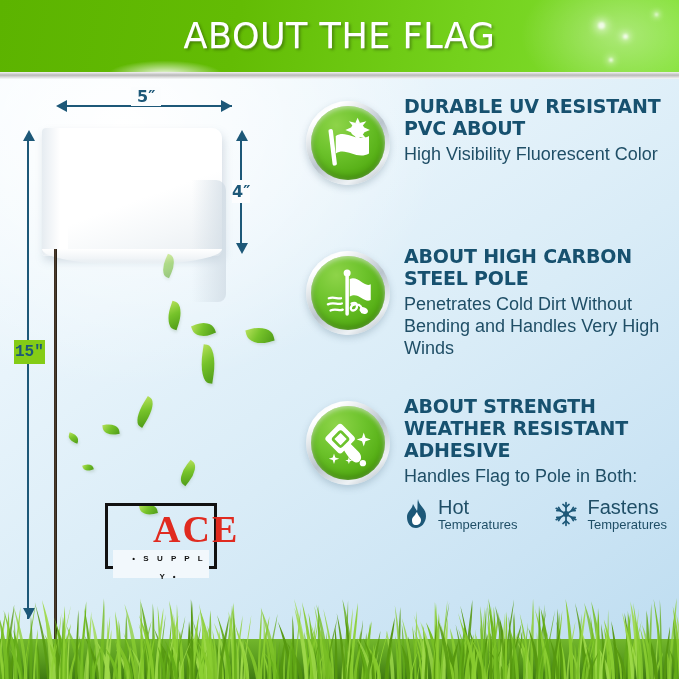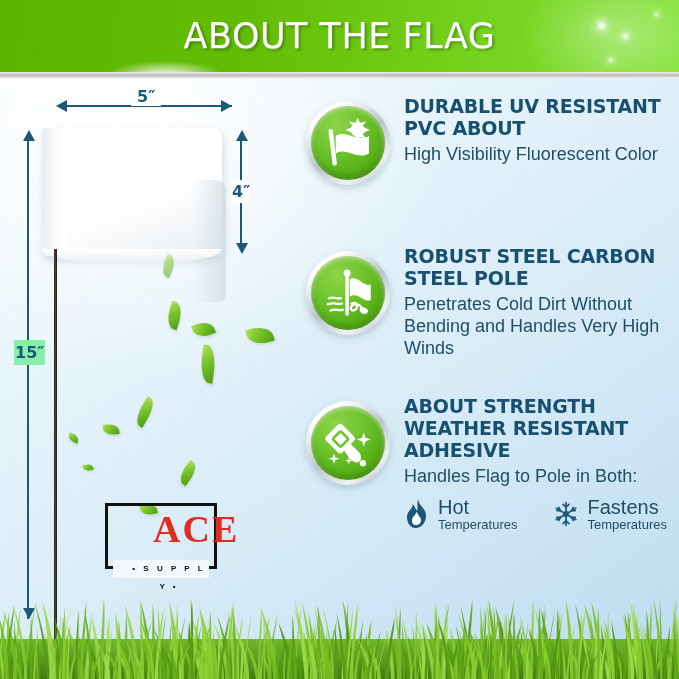--- a/index.html
+++ b/index.html
@@ -116,21 +116,21 @@
     position:absolute; inset:0;
     border:3px solid #111111;
   }
   .logo-ace {
     position:absolute; left:0; right:0; top:5px;
     text-align:right; color:#e02b20;
     font-family:"Liberation Serif", serif;
     font-weight:bold; font-size:38px; letter-spacing:2px; line-height:42px;margin-left:48px;
   }
   .logo-supply-wrap {
-    position:absolute; left:8px; right:8px; bottom:-9px; height:18px;
+    position:absolute; left:8px; right:8px; bottom:-9px; height:28px;
     background:#f2f8fc; text-align:center;padding-left:16px;
   }
   .logo-supply {
     color:#111111; font-size:8px; font-weight:bold; letter-spacing:3px;
     line-height:18px; font-family:"Liberation Sans", sans-serif;
   }
 
   
   .features { position:absolute; left:300px; top:95px; width:379px; }
   .feature { position:relative; min-height:150px; padding-left:104px; }
@@ -209,21 +209,21 @@
     <div class="pole"></div>
 
     <div class="dim-line dim-v" style="left:240px; top:62px; width:2px; height:102px;"></div>
     <div class="arrow arrow-up" style="left:236px; top:51px;"></div>
     <div class="arrow arrow-down" style="left:236px; top:164px;"></div>
     <div class="dim-label" style="left:232px; top:101px; background:#fcfdfe; padding:2px 0;">4″</div>
 
     <div class="dim-line dim-v" style="left:27px; top:62px; width:2px; height:478px;"></div>
     <div class="arrow arrow-up" style="left:23px; top:51px;"></div>
     <div class="arrow arrow-down" style="left:23px; top:529px;"></div>
-    <div class="dim-label" style="left:14px; top:261px; background:#86efac; padding:3px 1px;">15″</div>
+    <div class="dim-label" style="left:14px; top:261px; background:#84cc16; padding:3px 1px;font-family:Liberation Mono, monospace;">15″</div>
 
     <div class="leaf" style="left:168px; top:223px; width:13px; height:27px; transform:rotate(18deg);"></div>
     <div class="leaf" style="left:193px; top:243px; width:21px; height:15px; transform:rotate(-22deg);"></div>
     <div class="leaf" style="left:201px; top:266px; width:14px; height:38px; transform:rotate(8deg);"></div>
     <div class="leaf" style="left:247px; top:248px; width:26px; height:17px; transform:rotate(-14deg);"></div>
     <div class="leaf" style="left:139px; top:318px; width:12px; height:30px; transform:rotate(32deg);"></div>
     <div class="leaf" style="left:103px; top:345px; width:16px; height:11px; transform:rotate(-8deg);"></div>
     <div class="leaf" style="left:68px;  top:355px; width:11px; height:8px;  transform:rotate(20deg);"></div>
     <div class="leaf" style="left:83px;  top:385px; width:10px; height:7px;  transform:rotate(-18deg);"></div>
     <div class="leaf" style="left:182px; top:382px; width:12px; height:24px; transform:rotate(38deg);"></div>
@@ -276,21 +276,21 @@
             <g fill="none" stroke="#ffffff" stroke-width="2.6" stroke-linecap="round">
               <path d="M10 38 C16 36, 20 39, 24 38"></path>
               <path d="M9 45 C16 42, 20 46, 25 44"></path>
               <path d="M12 52 C18 49, 22 53, 26 51"></path>
               <path d="M36 44 C44 40, 44 52, 38 52 C34 52, 34 46, 40 45 C46 44, 49 49, 48 54"></path>
             </g>
             <ellipse cx="50" cy="52" rx="5" ry="3.4" fill="#ffffff" transform="rotate(28 50 52)"></ellipse>
           </svg>
         </div>
       </div>
-      <div class="f-title">ROBUST STEEL CARBON STEEL POLE</div>
+      <div class="f-title">ABOUT HIGH CARBON STEEL POLE</div>
       <div class="f-desc">Penetrates Cold Dirt Without Bending and Handles Very High Winds</div>
     </div>
 
     <div class="feature">
       <div class="badge">
         <div class="badge-inner">
           <svg viewBox="0 0 64 64" aria-hidden="true">
             <g fill="#ffffff">
               <rect x="10" y="14" width="26" height="26" rx="4" transform="rotate(-45 23 27)"></rect>
               <path d="M32 30 L44 42 C50 48, 46 56, 40 54 C34 52, 30 44, 26 38 Z"></path>

